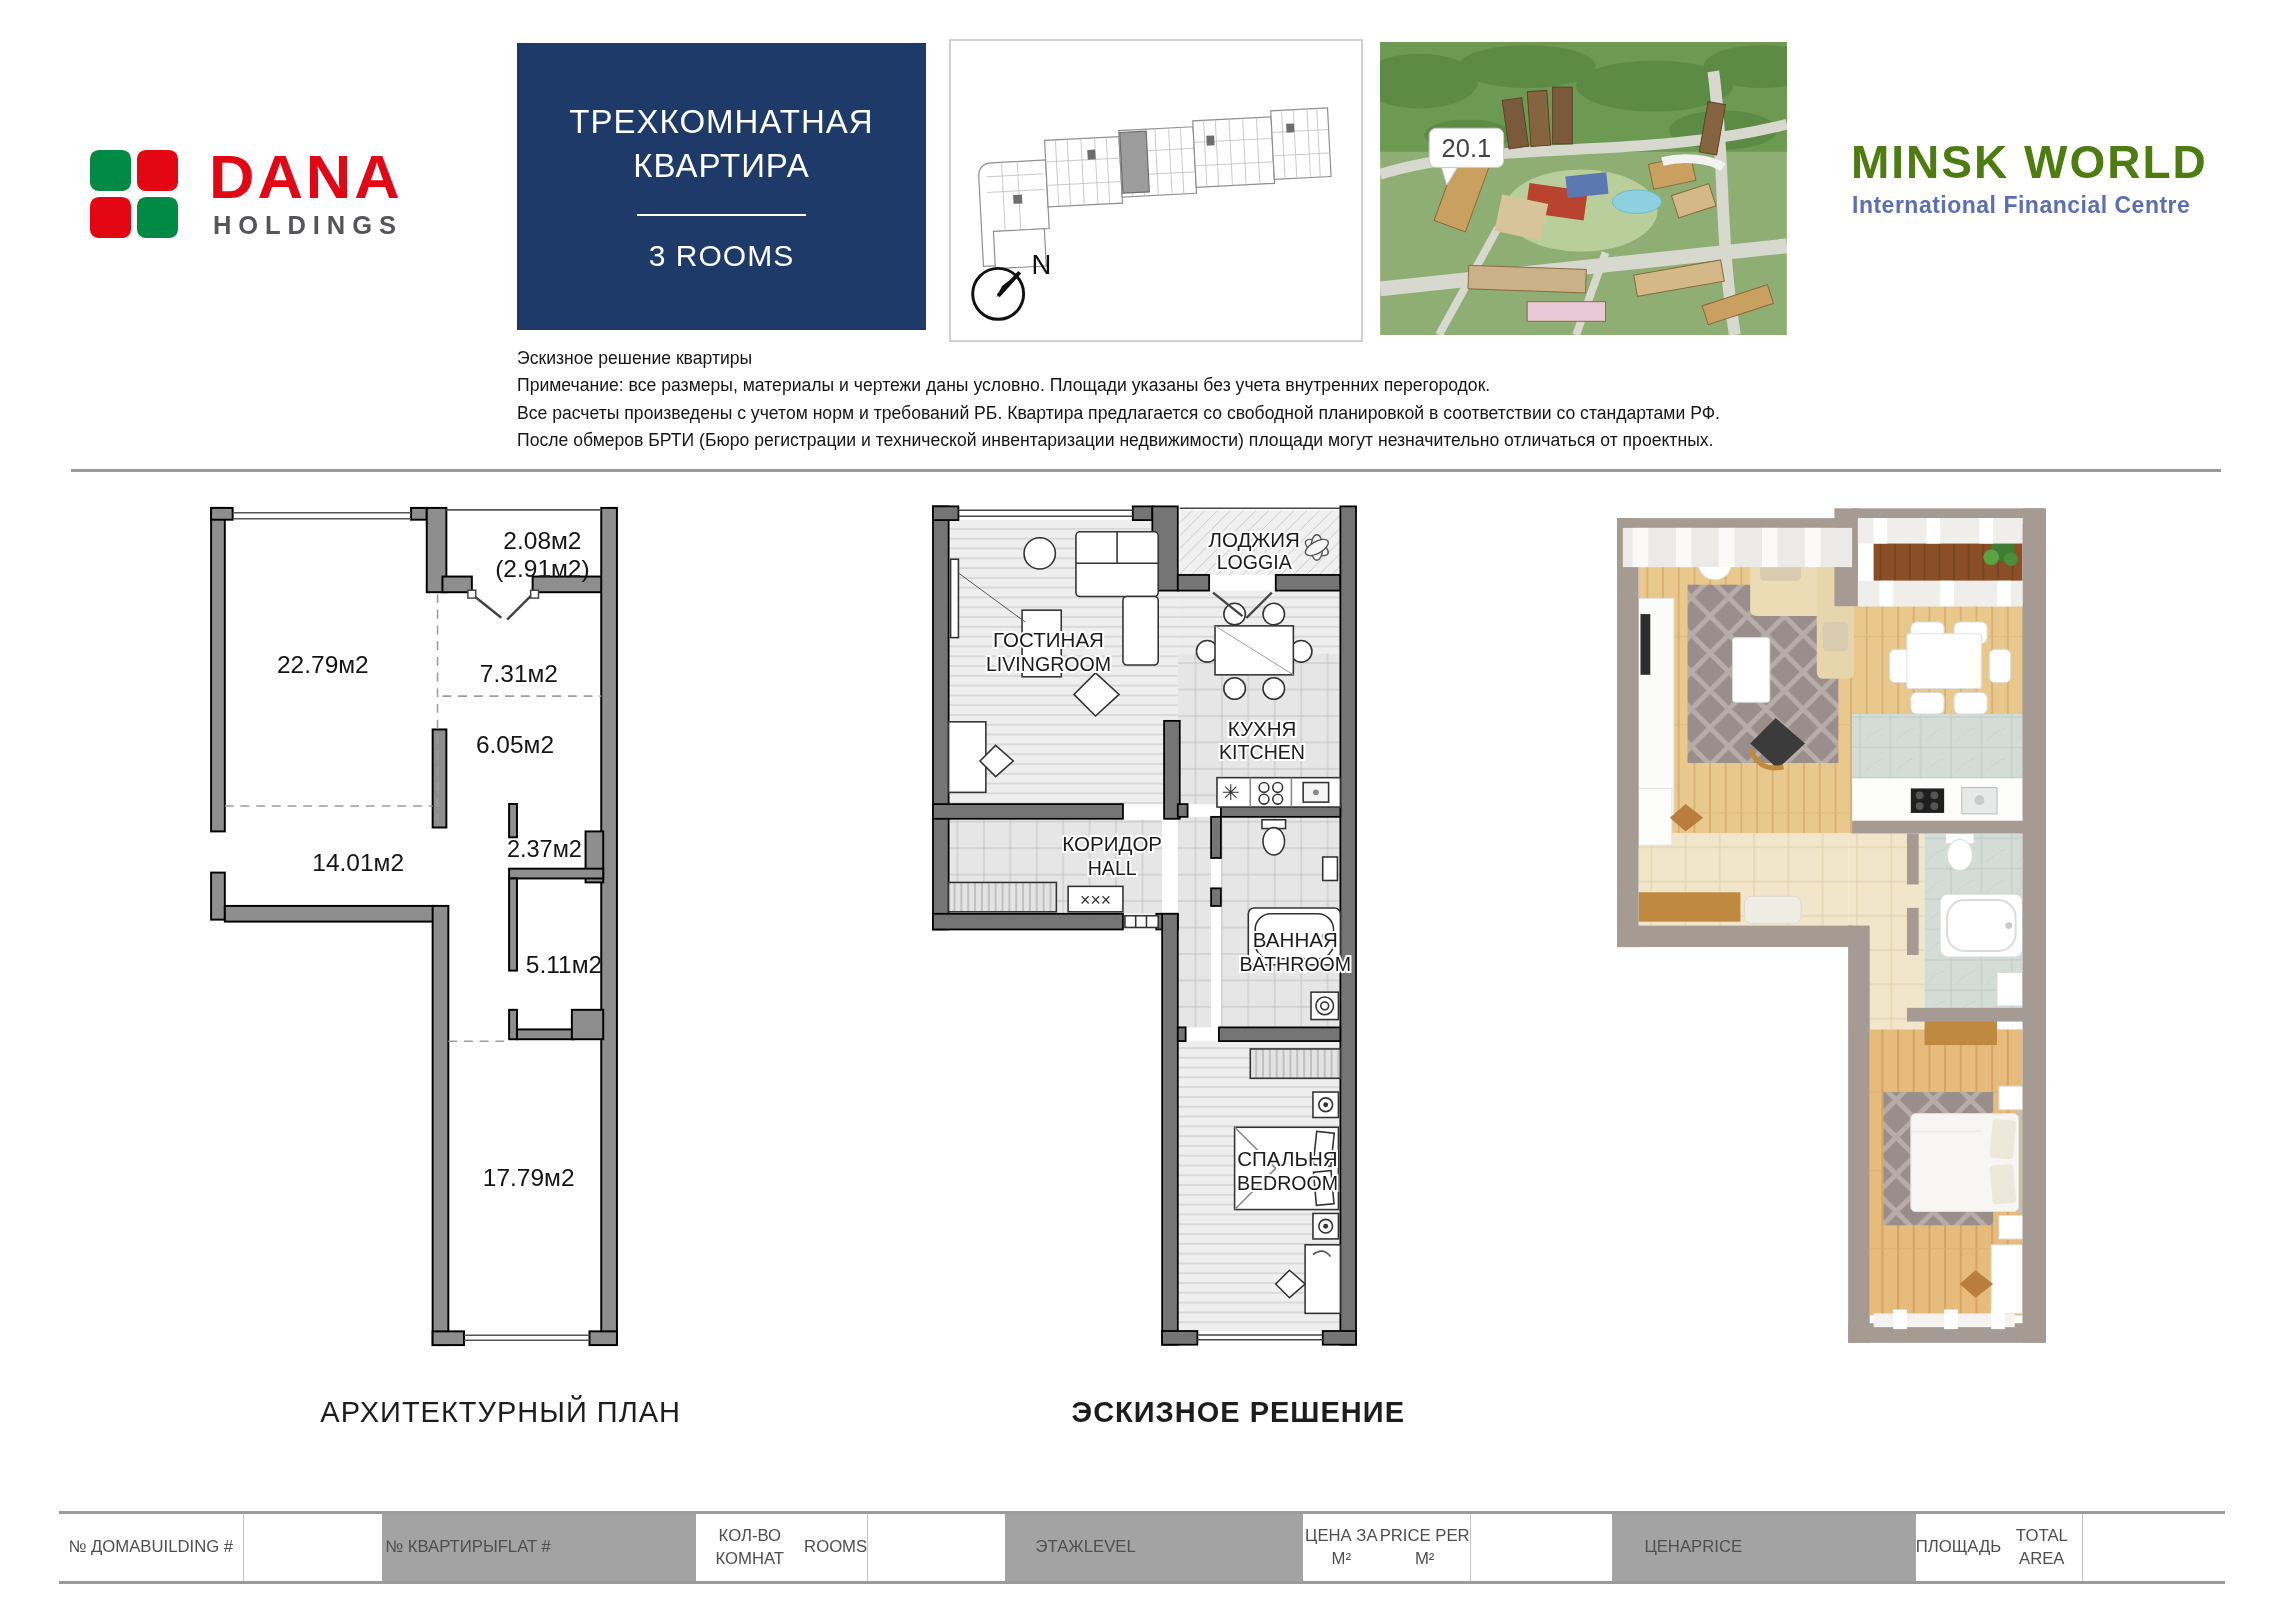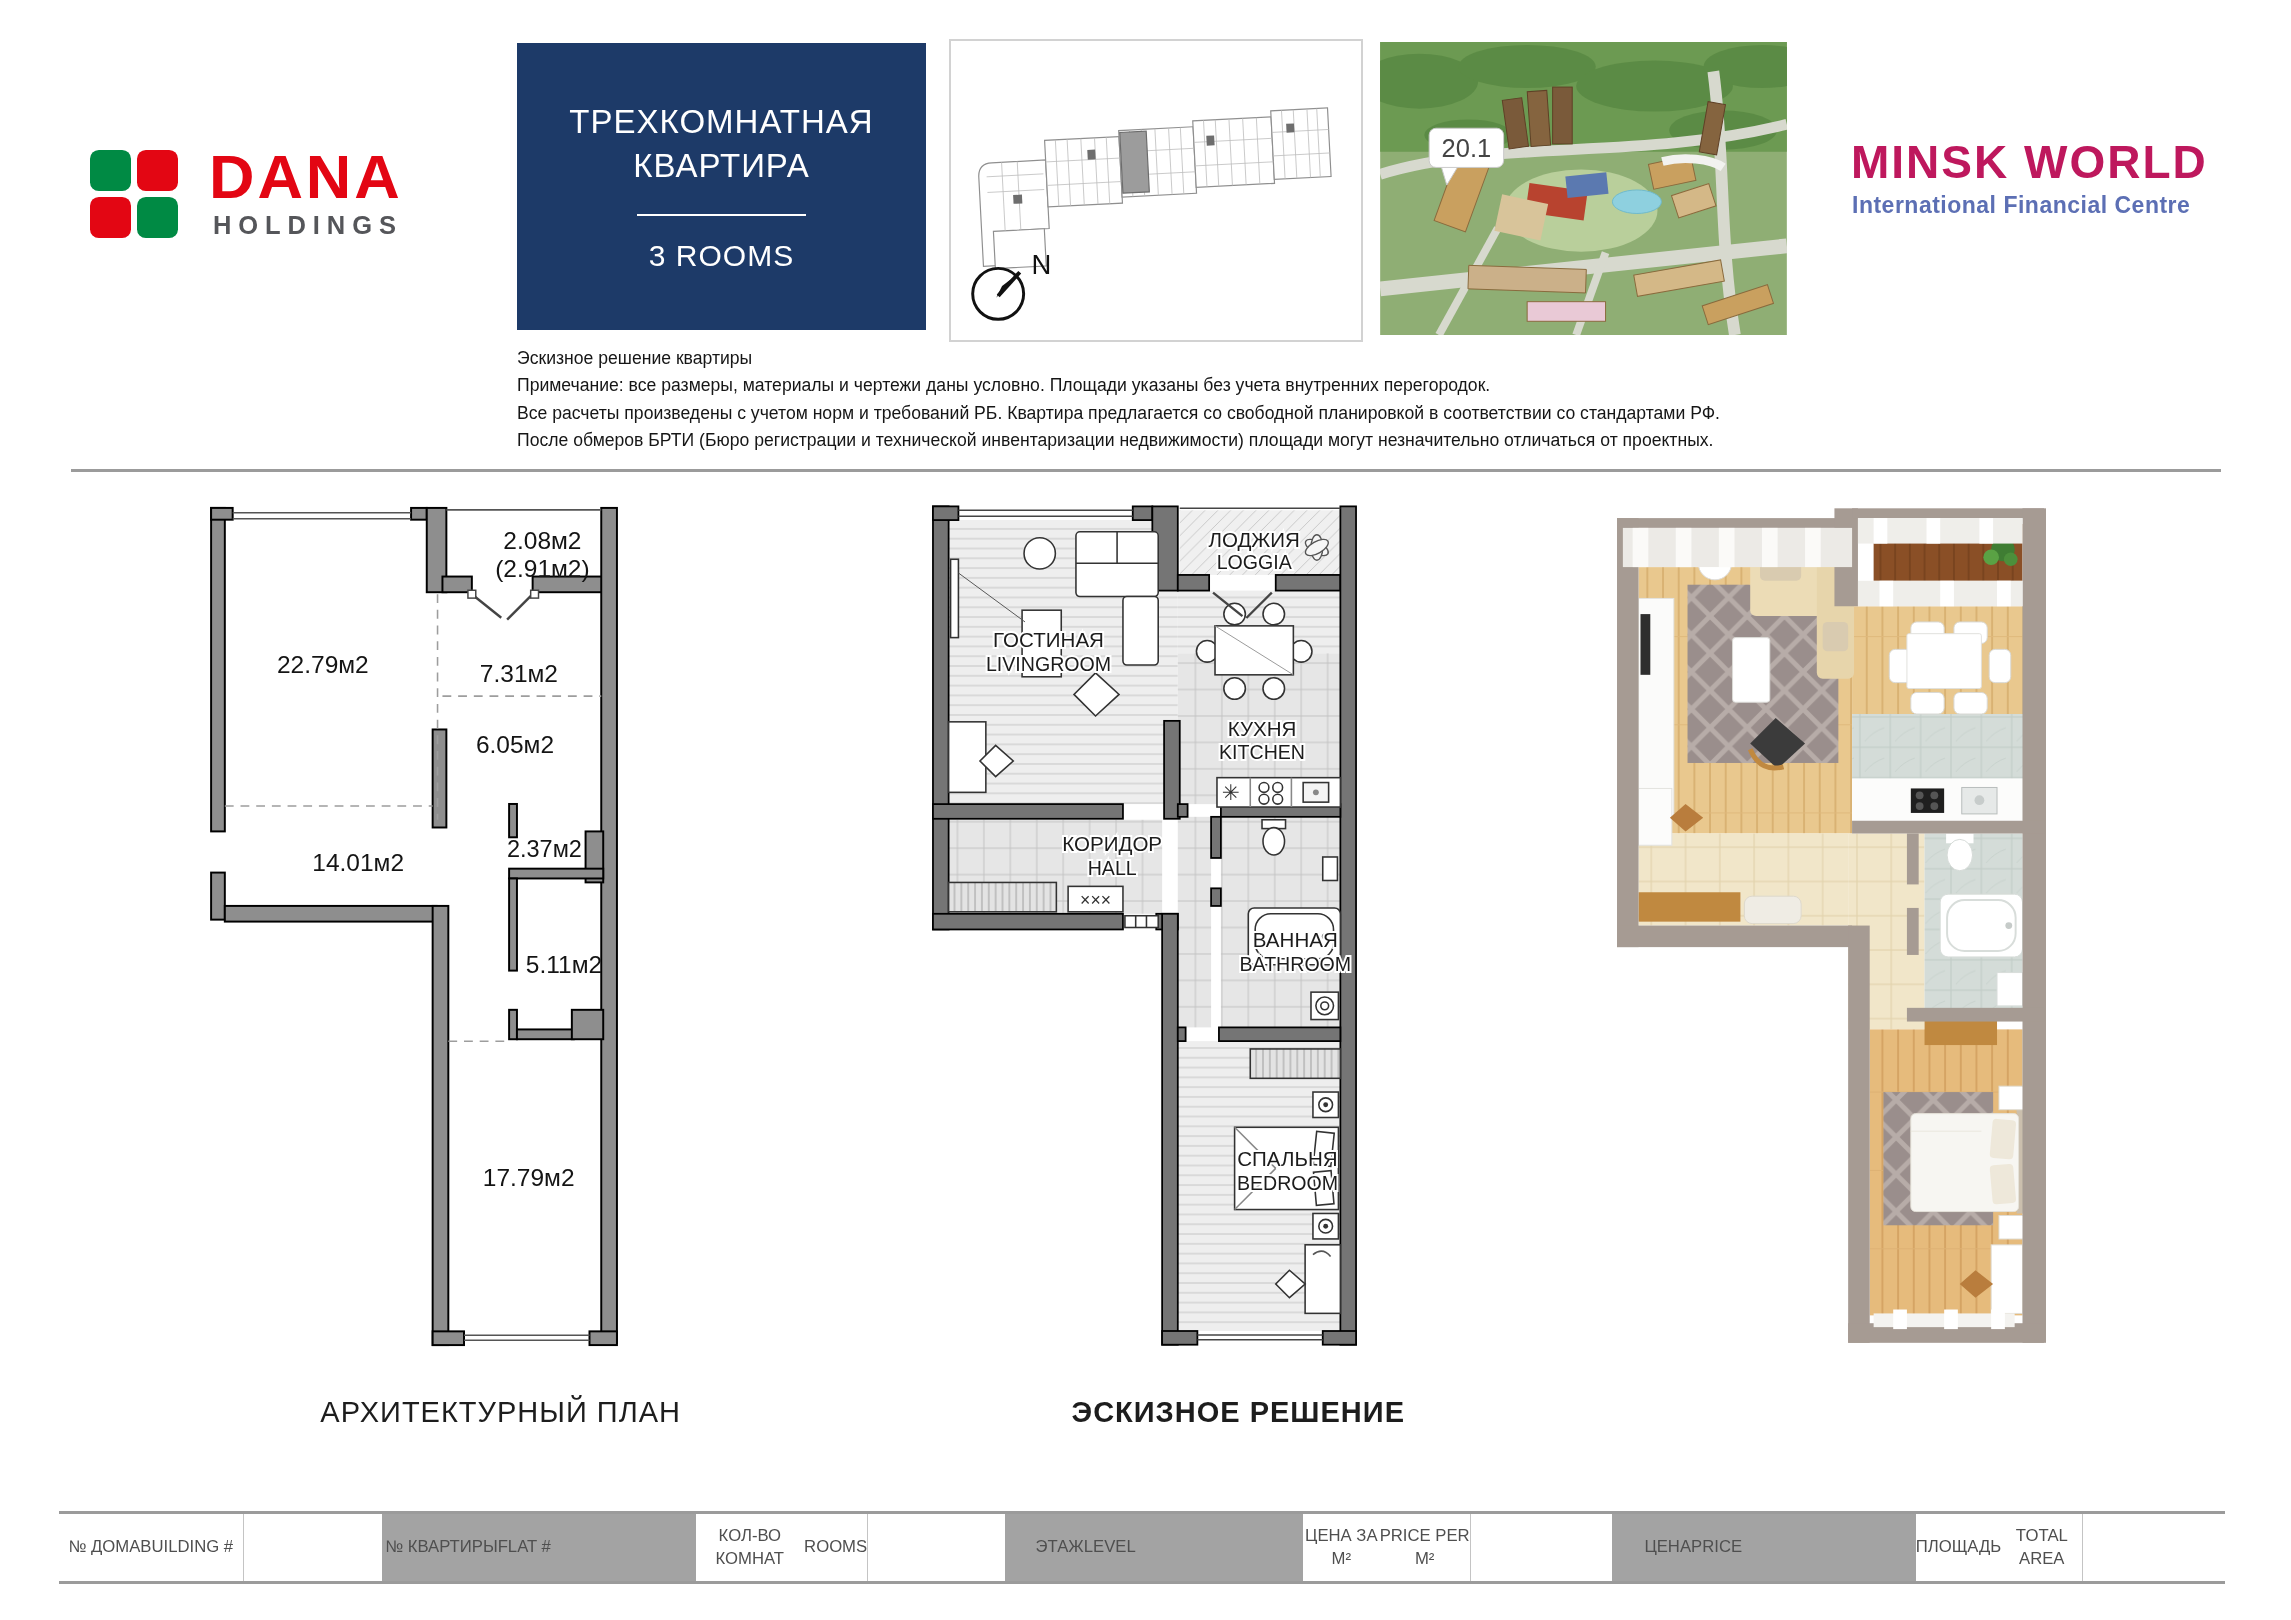--- a/index.html
+++ b/index.html
@@ -20,21 +20,21 @@
         display:flex;flex-direction:column;align-items:center;justify-content:center;text-align:center;}
   .title-ru{font-size:33px;letter-spacing:1px;line-height:44px;}
   .title-line{width:169px;height:2px;background:#fff;margin:25.5px 0 23.5px 0;}
   .title-en{font-size:30px;letter-spacing:1px;}
 
   
   .siteplan-box{left:949px;top:39px;width:410px;height:299px;border:2px solid #d2d2d2;background:#fff;}
   .aerial-box{left:1380px;top:42px;width:407px;height:293px;}
 
   
-  .minsk-name{left:1851px;top:135px;font-size:46px;font-weight:700;letter-spacing:2px;color:#be185d;}
+  .minsk-name{left:1851px;top:135px;font-size:46px;font-weight:700;letter-spacing:2px;color:#4d7c0f;}
   .minsk-sub{left:1852px;top:192px;font-size:23px;font-weight:600;letter-spacing:0.5px;color:#5c6fb4;}
 
   
   .notes{left:517px;top:345px;width:1294px;font-size:17.6px;line-height:27.4px;color:#161616;}
 
   .rule{left:71px;top:469px;width:2150px;height:2.9px;background:#9b9b9b;}
 
   .caption{top:1396px;width:529px;text-align:right;font-size:29px;letter-spacing:1px;color:#1d1d1d;}
 
   .watermark{left:1710px;top:1384px;font-size:116px;font-weight:700;letter-spacing:3.9px;

